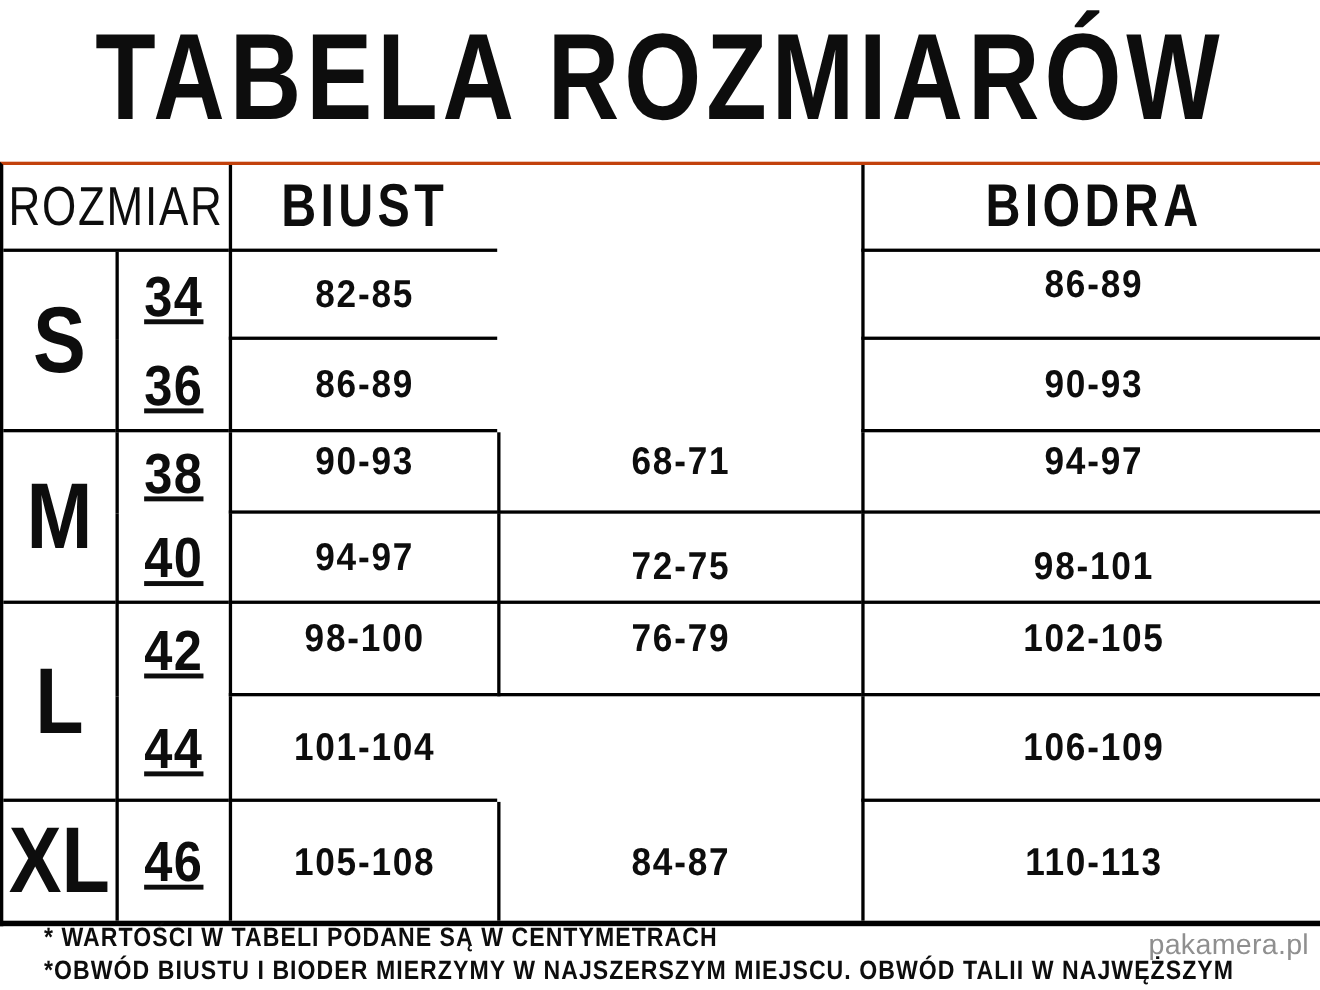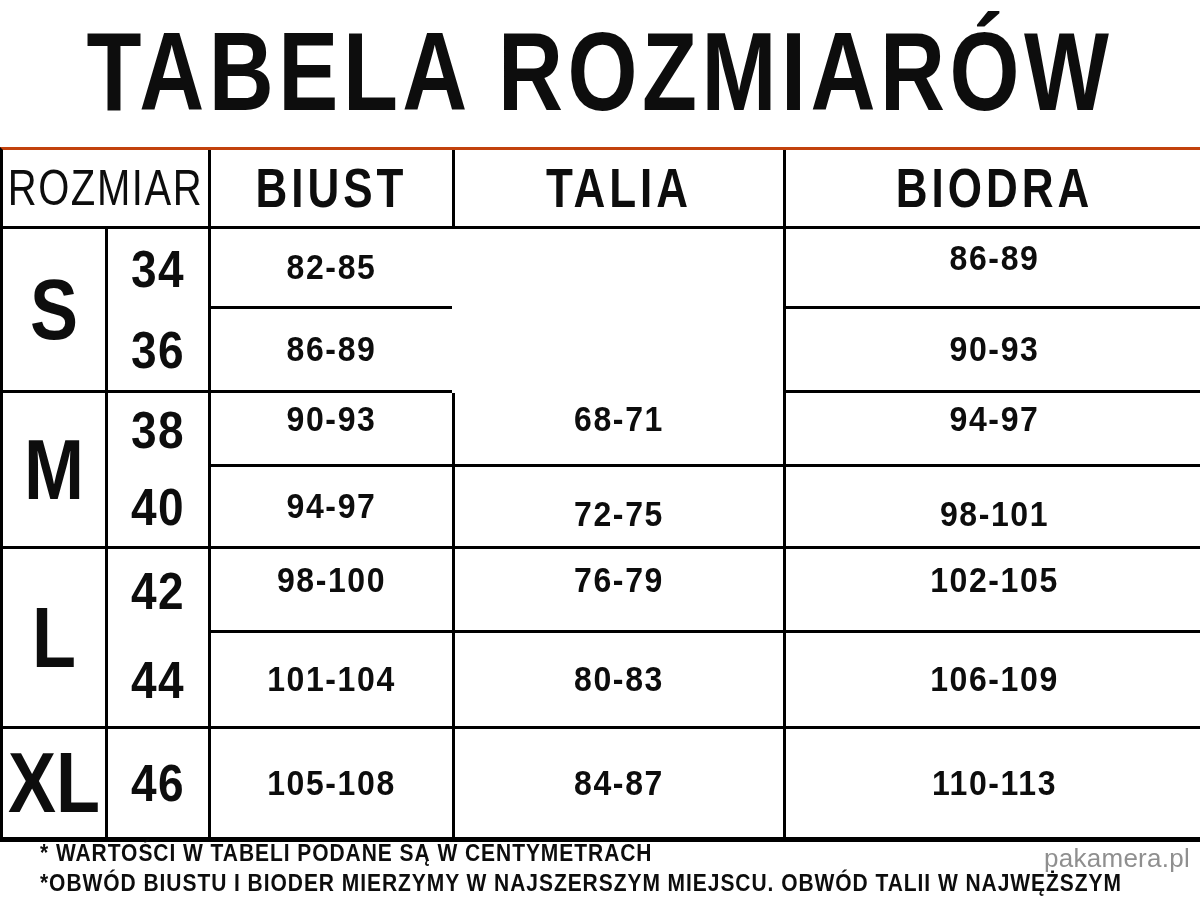--- a/index.html
+++ b/index.html
@@ -17,21 +17,21 @@
   
   .grid {
     position:absolute; top:147px; left:0; width:1200px;
     display:grid;
     grid-template-columns:102px 103px 244px 331px 420px;
     grid-template-rows:79px 80px 84px 74px 82px 84px 96px 108px;
     border-top:3px solid #c2410c; border-left:3px solid #000; border-bottom:5px solid #000;
   }
   .cell { display:flex; align-items:center; justify-content:center; overflow:hidden; }
   .cl { border-left:3px solid #000; }   
-  .nl { border-left:3px solid #000; }   
+  .nl { border-left:3px solid #000;text-decoration:underline; }   
   .bb { border-bottom:3px solid #000; } 
   .c1{grid-column:1}.c2{grid-column:2}.c3{grid-column:3}.c4{grid-column:4}.c5{grid-column:5}
   .r1{grid-row:1}.r2{grid-row:2}.r3{grid-row:3}.r4{grid-row:4}.r5{grid-row:5}
   .r6{grid-row:6}.r7{grid-row:7}.r8{grid-row:8}
   .span12{grid-column:1/3}
   .sS{grid-row:2/4}.sM{grid-row:4/6}.sL{grid-row:6/8}
   
   .hdrL span { display:inline-block; font-size:40px; letter-spacing:0.04em; transform:scaleY(1.25); }
   .hdr  span { display:inline-block; font-size:44px; font-weight:bold; letter-spacing:0.09em; transform:scaleY(1.25); }
   .letter span { display:inline-block; font-size:72px; font-weight:bold; transform:scaleY(1.18); }
@@ -59,23 +59,20 @@
     <span>TABELA ROZMIARÓW</span>
   </div>
 
   <div class="grid">
 
     <div class="cell hdrL span12 r1 bb">
       <span>ROZMIAR</span>
     </div>
     <div class="cell hdr c3 r1 cl bb">
       <span>BIUST</span>
-    </div>
-    <div class="cell hdr c4 r1 cl bb">
-      <span>TALIA</span>
     </div>
     <div class="cell hdr c5 r1 cl bb">
       <span>BIODRA</span>
     </div>
 
     <div class="cell letter c1 sS bb">
       <span>S</span>
     </div>
     <div class="cell num c2 r2 nl">
       <span>34</span>
@@ -138,23 +135,20 @@
     </div>
     <div class="cell val c5 r6 cl bb up">
       <span>102-105</span>
     </div>
     <div class="cell num c2 r7 nl bb">
       <span>44</span>
     </div>
     <div class="cell val c3 r7 cl bb">
       <span>101-104</span>
     </div>
-    <div class="cell val c4 r7 cl bb">
-      <span>80-83</span>
-    </div>
     <div class="cell val c5 r7 cl bb">
       <span>106-109</span>
     </div>
 
     <div class="cell letter c1 r8">
       <span>XL</span>
     </div>
     <div class="cell num c2 r8 nl">
       <span>46</span>
     </div>

